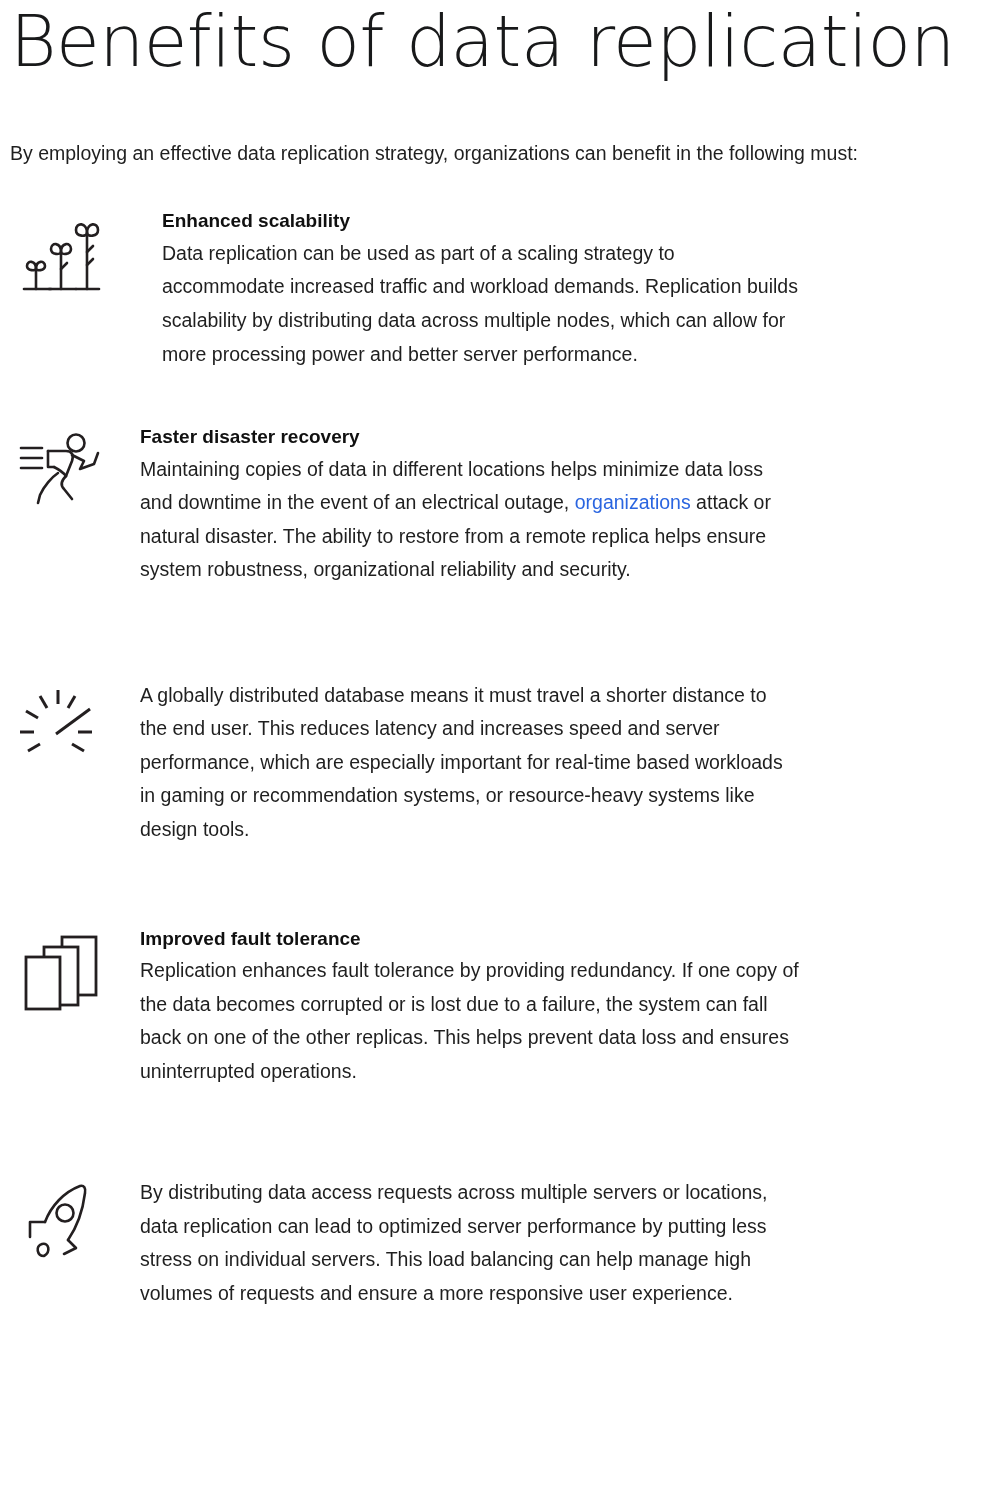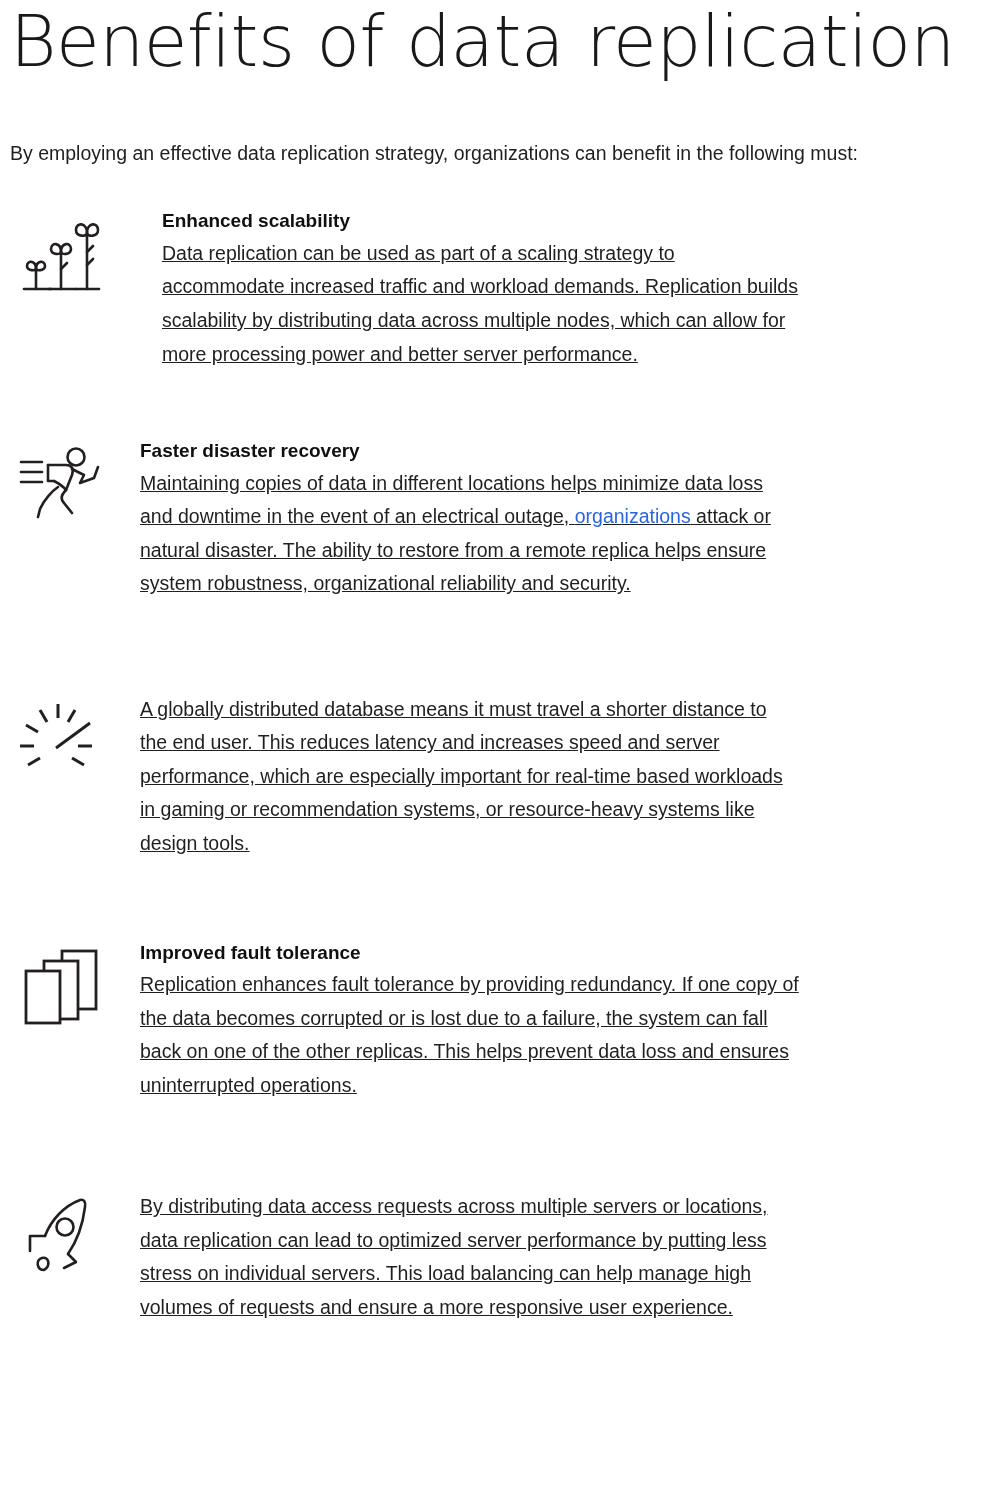--- a/index.html
+++ b/index.html
@@ -87,32 +87,31 @@
     line-height: 1.3;
     color: #101010;
     margin: 0 0 3px 0;
   }
 
   .benefit-text {
     font-size: 19.5px;
     line-height: 1.72;
     color: #1f1f1f;
     margin: 0;
-    text-decoration: underline;
   }
 
   .benefit-text a,
   .inline-link {
     color: #2a65e0;
     text-decoration: none;
   }
 
   
   .b1 { margin-top: 0px; gap: 22px; }
-  .b2 { margin-top: 68px; justify-content: flex-end; }
+  .b2 { margin-top: 54px; justify-content: flex-end; }
   .b3 { margin-top: 92px; }
   .b4 { margin-top: 80px; }
   .b5 { margin-top: 88px; }
 </style>
 </head>
 <body>
 
 <div class="page">
 
   <h1 class="page-title">Benefits of data replication</h1>

